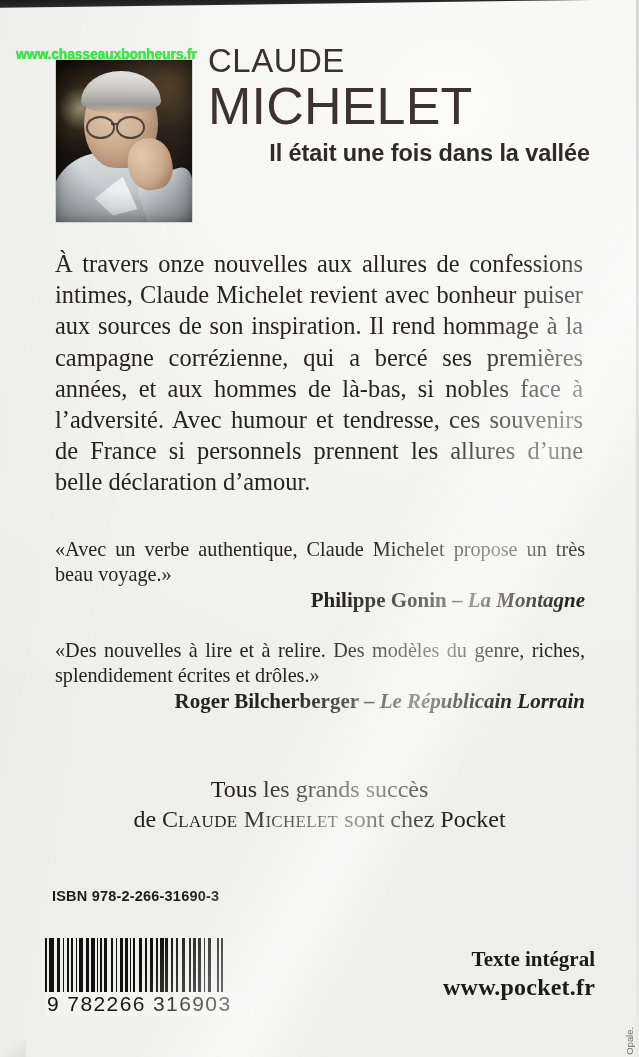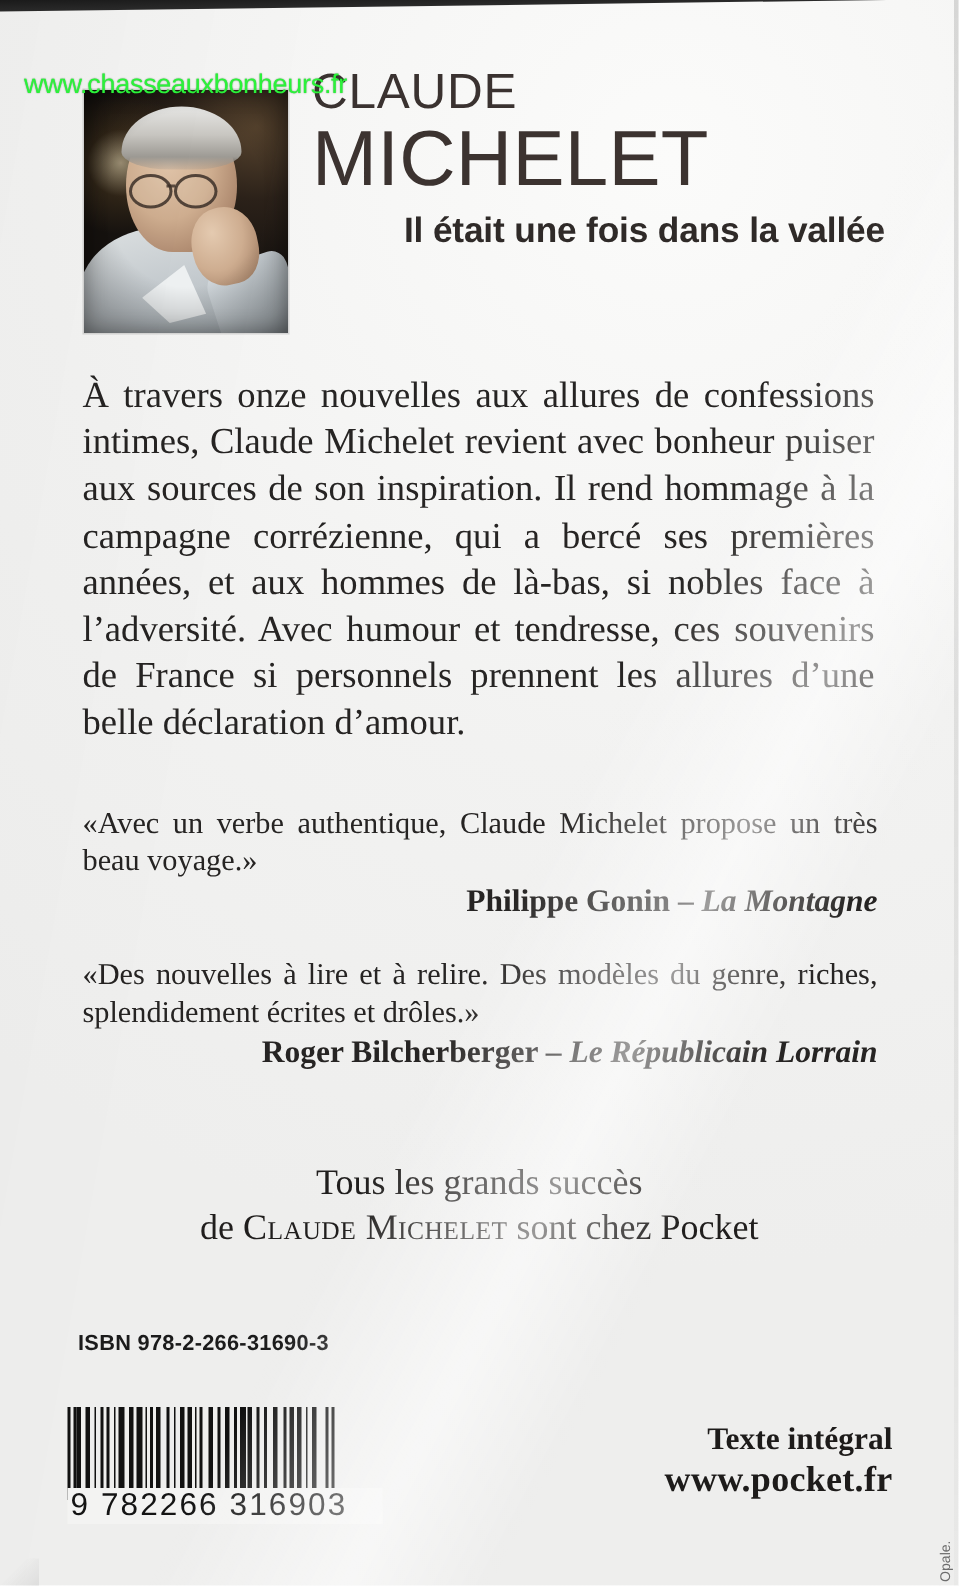--- a/index.html
+++ b/index.html
@@ -179,22 +179,22 @@
     backdrop-filter: blur(0px);
     box-shadow: inset 0 0 14px rgba(0,0,0,0.35);
   }
 
   
   .watermark {
     position: absolute;
     left: 16px;
     top: 46px;
     font-family: "Liberation Sans", sans-serif;
-    font-size: 18px;
-    font-weight: 400;
+    font-size: 14px;
+    font-weight: 700;
     letter-spacing: -0.2px;
     color: #2bf23a;
     text-shadow: 0 0 1px rgba(0,70,0,0.55);
     white-space: nowrap;
     z-index: 6;
   }
 
   
   .title-block {
     position: absolute;

